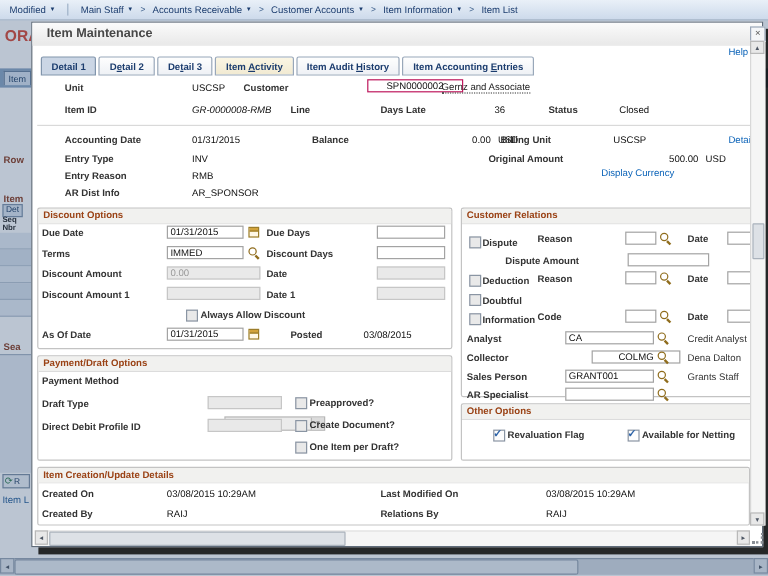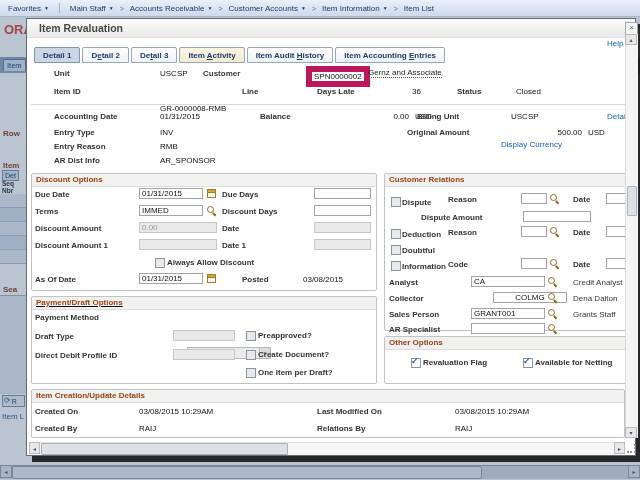--- a/index.html
+++ b/index.html
@@ -104,33 +104,33 @@
   #vscroll{position:absolute;left:598px;top:15px;width:12px;height:404px;background:#f5f5f5;border-left:1px solid #d8d8d8;}
   #vscroll .sb-arrow{width:12px;height:11px;left:-1px;background:#e8e8e8;border-color:#b9b9b9;}
   #vthumb{position:absolute;left:1px;top:152px;width:10px;height:30px;background:#dde1e6;border:1px solid #aab2bc;border-radius:1px;box-sizing:border-box;}
   #hscroll{position:absolute;left:2px;top:423px;width:596px;height:12px;background:#f5f5f5;border-top:1px solid #e0e0e0;}
   #hscroll .sb-arrow{width:11px;height:12px;top:-1px;background:#e8e8e8;border-color:#b9b9b9;}
   #hthumb{position:absolute;left:12px;top:0px;width:245px;height:10px;background:#dde1e6;border:1px solid #aab2bc;border-radius:1px;}
   #grip{position:absolute;left:600px;top:425px;width:9px;height:9px;cursor:nwse-resize;
     border-right:2px dotted #8a8f96;border-bottom:2px dotted #8a8f96;box-sizing:border-box;}
 
   
-  #cust-id{position:absolute;border:6px solid #be185d;background:#fff;font-size:8px;color:#111;
-    padding:0px 2px;white-space:nowrap;}
+  #cust-id{position:absolute;border:1px solid #be185d;background:#fff;font-size:8px;color:#111;
+    padding:0px 15px;white-space:nowrap;}
   #cust-name{position:absolute;font-size:8px;color:#222;border-bottom:1px dotted #555;
     cursor:pointer;white-space:nowrap;}
 </style>
 </head>
 <body>
 
 <div id="screen">
 
   <div id="topbar">
     <span class="crumb" style="margin-left:8px">
-      <span>Favorites</span>
+      <span>Modified</span>
       <span class="caret">▼</span>
     </span>
     <span id="fav-sep"></span>
     <span class="crumb">
       <span>Main Staff</span>
       <span class="caret">▼</span>
     </span>
     <span class="crumb-sep">&gt;</span>
     <span class="crumb">
       <span>Accounts Receivable</span>
@@ -179,41 +179,41 @@
   <div class="bgfrag" id="page-hscroll">
     <span class="sb-arrow" style="left:0;">◂</span>
     <div id="page-hthumb"></div>
     <span class="sb-arrow" style="left:628px;">▸</span>
   </div>
 
   <div id="overlay"></div>
 
   <div id="modal">
     <div id="mtitlebar"></div>
-    <div id="mtitle">Item Revaluation</div>
+    <div id="mtitle">Item Maintenance</div>
     <div id="mclose">×</div>
     <div id="mhelp">Help</div>
 
     <div id="tabs">
       <span class="tab active"><span>Detail 1</span><span class="u"></span><span></span></span>
       <span class="tab"><span>D</span><span class="u">e</span><span>tail 2</span></span>
       <span class="tab"><span>De</span><span class="u">t</span><span>ail 3</span></span>
       <span class="tab cream"><span>Item </span><span class="u">A</span><span>ctivity</span></span>
       <span class="tab"><span>Item Audit </span><span class="u">H</span><span>istory</span></span>
       <span class="tab"><span>Item Accounting </span><span class="u">E</span><span>ntries</span></span>
     </div>
 
     <div class="lbl" style="left:27px;top:50px;width:100px;">Unit</div>
     <div class="val" style="left:133px;top:50px;">USCSP</div>
     <div class="lbl" style="left:176px;top:50px;width:100px;">Customer</div>
     <div id="cust-id" style="left:279px;top:47px;">SPN0000002</div>
     <div id="cust-name" style="left:341px;top:49px;">Gernz and Associate</div>
 
     <div class="lbl" style="left:27px;top:68px;width:100px;">Item ID</div>
-    <div class="val" style="left:133px;top:85px;">GR-0000008-RMB</div>
+    <div class="val" style="left:133px;top:68px;font-style:italic;">GR-0000008-RMB</div>
     <div class="lbl" style="left:215px;top:68px;width:50px;">Line</div>
     <div class="lbl" style="left:290px;top:68px;width:88px;">Days Late</div>
     <div class="val" style="left:385px;top:68px;">36</div>
     <div class="lbl" style="left:430px;top:68px;width:50px;">Status</div>
     <div class="val" style="left:489px;top:68px;">Closed</div>
 
     <div class="hline" style="left:4px;top:85px;width:594px;"></div>
 
     <div class="lbl" style="left:27px;top:93px;width:100px;">Accounting Date</div>
     <div class="val" style="left:133px;top:93px;">01/31/2015</div>
@@ -263,21 +263,21 @@
 
     <span class="cb gray" style="left:128px;top:239px;"></span>
     <div class="cblbl" style="left:140px;top:239px;">Always Allow Discount</div>
 
     <div class="lbl" style="left:8px;top:256px;width:101px;">As Of Date</div>
     <input class="inp" style="left: 112px; top: 254px; width: 64px;" value="01/31/2015">
     <span class="cal" style="left:180px;top:255px;"></span>
     <div class="lbl" style="left:215px;top:256px;width:53px;">Posted</div>
     <div class="val" style="left:276px;top:256px;">03/08/2015</div>
 
-    <div class="gbox" style="left:4px;top:277px;width:346px;height:88px;text-decoration:underline;">
+    <div class="gbox" style="left:4px;top:277px;width:346px;height:88px;">
       <div class="hd">Payment/Draft Options</div>
     </div>
     <div class="lbl" style="left:8px;top:294px;width:135px;">Payment Method</div>
     <div class="sel" style="left:160px;top:292px;width:84px;margin-top:36px;">
       <span class="seltxt">Check</span>
       <span class="selbtn">▼</span>
     </div>
     <div class="lbl" style="left:8px;top:313px;width:135px;">Draft Type</div>
     <input class="inp dis" style="left: 146px; top: 311px; width: 62px;" disabled="">
     <span class="cb gray" style="left:219px;top:312px;"></span>

